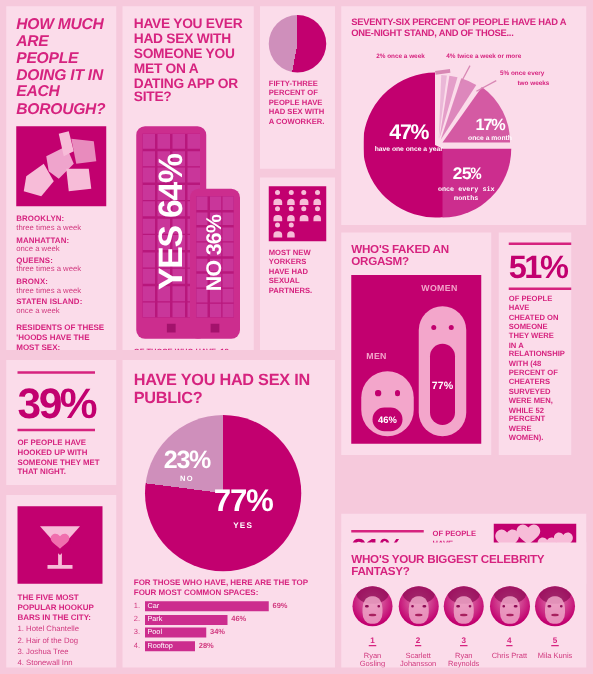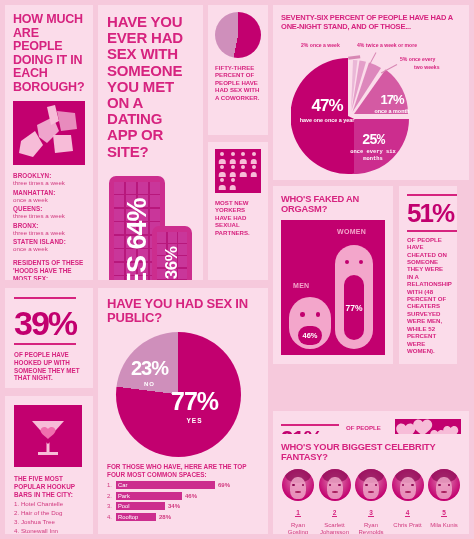--- a/index.html
+++ b/index.html
@@ -16,21 +16,21 @@
     text-transform:uppercase;
   }
   .smallcaps{color:#d6237f;font-weight:bold;text-transform:uppercase;line-height:1.22;}
   .num-big{color:#c2006f;font-weight:bold;line-height:.95;letter-spacing:-2px;}
   .rule{height:2px;background:#d6237f;}
   ol,ul{margin:0;padding:0;list-style:none;}
   li{color:#d1397f;}
 
   
   #c-borough{left:5px;top:5px;width:88px;height:275px;padding:8px;}
-  #c-borough .hdr{font-size:12.5px;}
+  #c-borough .hdr{font-size:12.5px;font-style:italic;}
   .map-box{width:72px;height:64px;background:#c2006f;margin:7px 0 7px 0;position:relative;overflow:hidden;}
   .bor-list{font-size:6.3px;margin-top:2px;}
   .bor-name{color:#d6237f;font-weight:bold;font-size:6.3px;letter-spacing:.1px;}
   .bor-val{color:#d1397f;font-size:6.2px;margin-bottom:2.5px;}
   .hoods-title{font-size:6.4px;margin-top:7px;}
 
   
   #c-52{left:5px;top:288px;width:88px;height:100px;padding:9px;}
   #c-52 .num-big{font-size:34px;margin:8px 0 4px 0;}
   #c-52 .smallcaps{font-size:6.3px;margin-top:6px;}
@@ -38,21 +38,21 @@
   .rule-bot{width:62px;height:2px;background:#d6237f;margin-top:2px;}
 
   
   #c-bars{left:5px;top:396px;width:88px;height:138px;padding:9px;}
   .glass-box{width:68px;height:62px;background:#c2006f;position:relative;margin-bottom:8px;}
   .bars-title{font-size:6.4px;}
   .bars-list li{font-size:6.2px;margin-top:2px;}
 
   
   #c-dating{left:98px;top:5px;width:105px;height:275px;padding:9px;}
-  #c-dating .hdr{font-size:15px;}
+  #c-dating .hdr{font-size:11px;}
   .phones{position:relative;height:178px;margin-top:8px;}
   .phone{position:absolute;bottom:0;background:#cc2d8e;border-radius:7px;}
   .phone .screen{position:absolute;left:5px;right:5px;top:6px;bottom:17px;background:#b8177c;overflow:hidden;}
   .phone .keys{position:absolute;inset:0;display:grid;gap:1.5px;}
   .phone .key{background:#c9369a;}
   .phone .btn{position:absolute;left:50%;transform:translateX(-50%);bottom:5px;width:7px;height:7px;background:#a3126c;}
   .phone .vlabel{
     position:absolute;left:0;right:0;top:0;bottom:17px;
     display:flex;align-items:center;justify-content:center;
     color:#fff;font-weight:bold;writing-mode:vertical-rl;transform:rotate(180deg);

